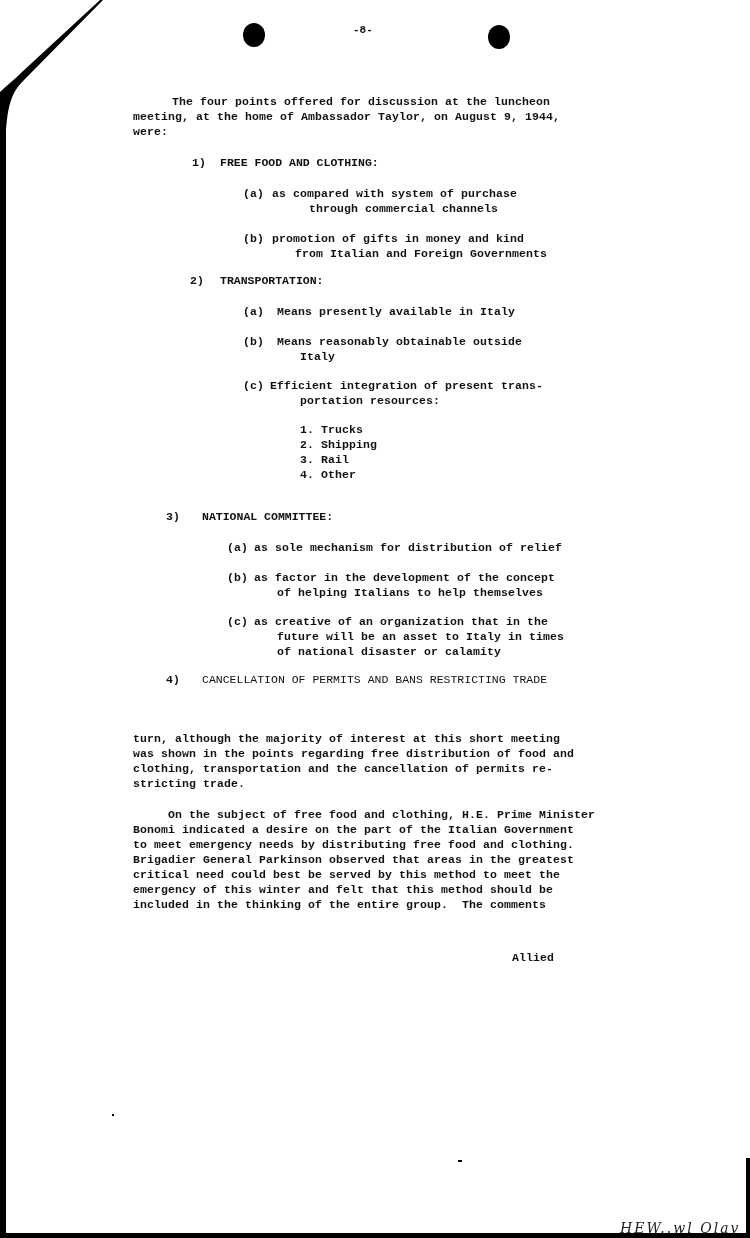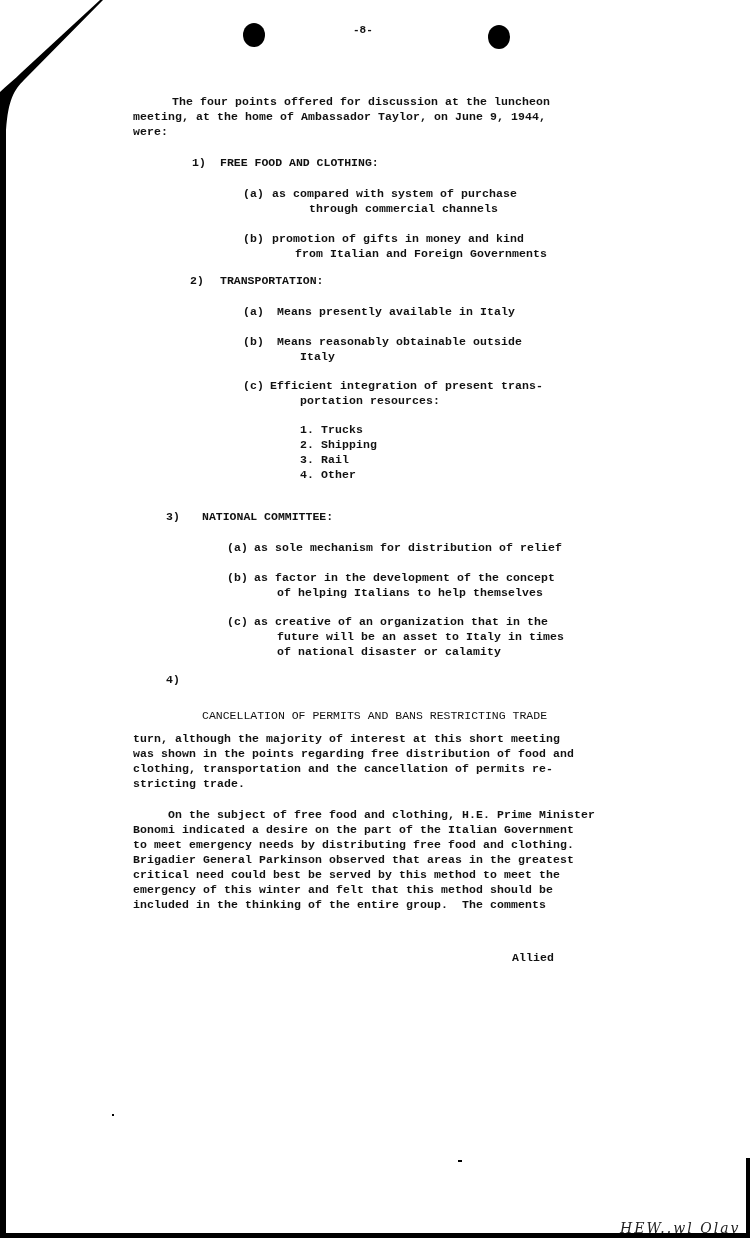--- a/index.html
+++ b/index.html
@@ -94,21 +94,21 @@
   </svg>
   <div class="edge-left"></div>
   <div class="edge-bottom"></div>
   <div class="edge-right-bottom"></div>
 
   <div class="punch-hole punch-left"></div>
   <div class="punch-hole punch-right"></div>
   <div class="page-number">-8-</div>
 
   <div class="text" style="left:172px; top:94px;">The four points offered for discussion at the luncheon</div>
-  <div class="text" style="left:133px; top:109px;">meeting, at the home of Ambassador Taylor, on June 9, 1944,</div>
+  <div class="text" style="left:133px; top:109px;">meeting, at the home of Ambassador Taylor, on August 9, 1944,</div>
   <div class="text" style="left:133px; top:124px;">were:</div>
 
   <div class="text" style="left:192px; top:155px;">1)</div>
   <div class="text heading" style="left:220px; top:155px;">FREE FOOD AND CLOTHING:</div>
 
   <div class="text" style="left:243px; top:186px;">(a)</div>
   <div class="text" style="left:272px; top:186px;">as compared with system of purchase</div>
   <div class="text" style="left:295px; top:201px;margin-left:14px;">through commercial channels</div>
 
   <div class="text" style="left:243px; top:231px;">(b)</div>
@@ -143,21 +143,21 @@
   <div class="text" style="left:227px; top:570px;">(b)</div>
   <div class="text" style="left:254px; top:570px;">as factor in the development of the concept</div>
   <div class="text" style="left:277px; top:585px;">of helping Italians to help themselves</div>
 
   <div class="text" style="left:227px; top:614px;">(c)</div>
   <div class="text" style="left:254px; top:614px;">as creative of an organization that in the</div>
   <div class="text" style="left:277px; top:629px;">future will be an asset to Italy in times</div>
   <div class="text" style="left:277px; top:644px;">of national disaster or calamity</div>
 
   <div class="text" style="left:166px; top:672px;">4)</div>
-  <div class="text heading" style="left:202px; top:672px; font-weight:normal;margin-top:36px;">CANCELLATION OF PERMITS AND BANS RESTRICTING TRADE</div>
+  <div class="text heading" style="left:202px; top:672px; font-weight:normal;">CANCELLATION OF PERMITS AND BANS RESTRICTING TRADE</div>
 
   <div class="text" style="left:133px; top:731px;">turn, although the majority of interest at this short meeting</div>
   <div class="text" style="left:133px; top:746px;">was shown in the points regarding free distribution of food and</div>
   <div class="text" style="left:133px; top:761px;">clothing, transportation and the cancellation of permits re-</div>
   <div class="text" style="left:133px; top:776px;">stricting trade.</div>
 
   <div class="text" style="left:133px; top:807px;">     On the subject of free food and clothing, H.E. Prime Minister</div>
   <div class="text" style="left:133px; top:822px;">Bonomi indicated a desire on the part of the Italian Government</div>
   <div class="text" style="left:133px; top:837px;">to meet emergency needs by distributing free food and clothing.</div>
   <div class="text" style="left:133px; top:852px;">Brigadier General Parkinson observed that areas in the greatest</div>

